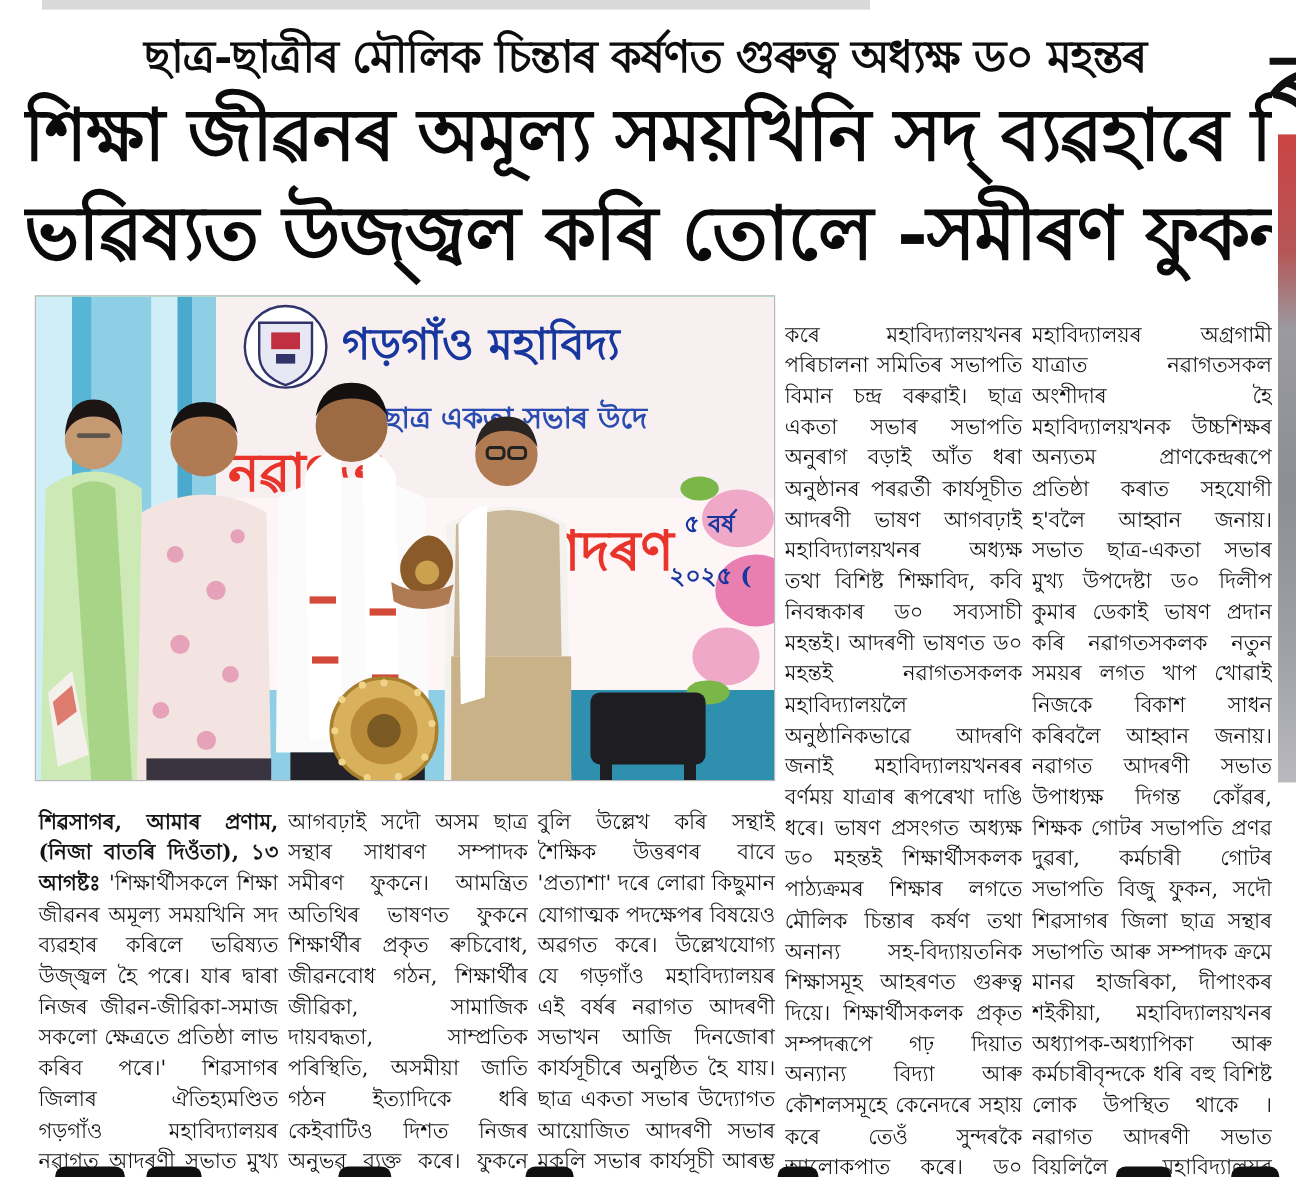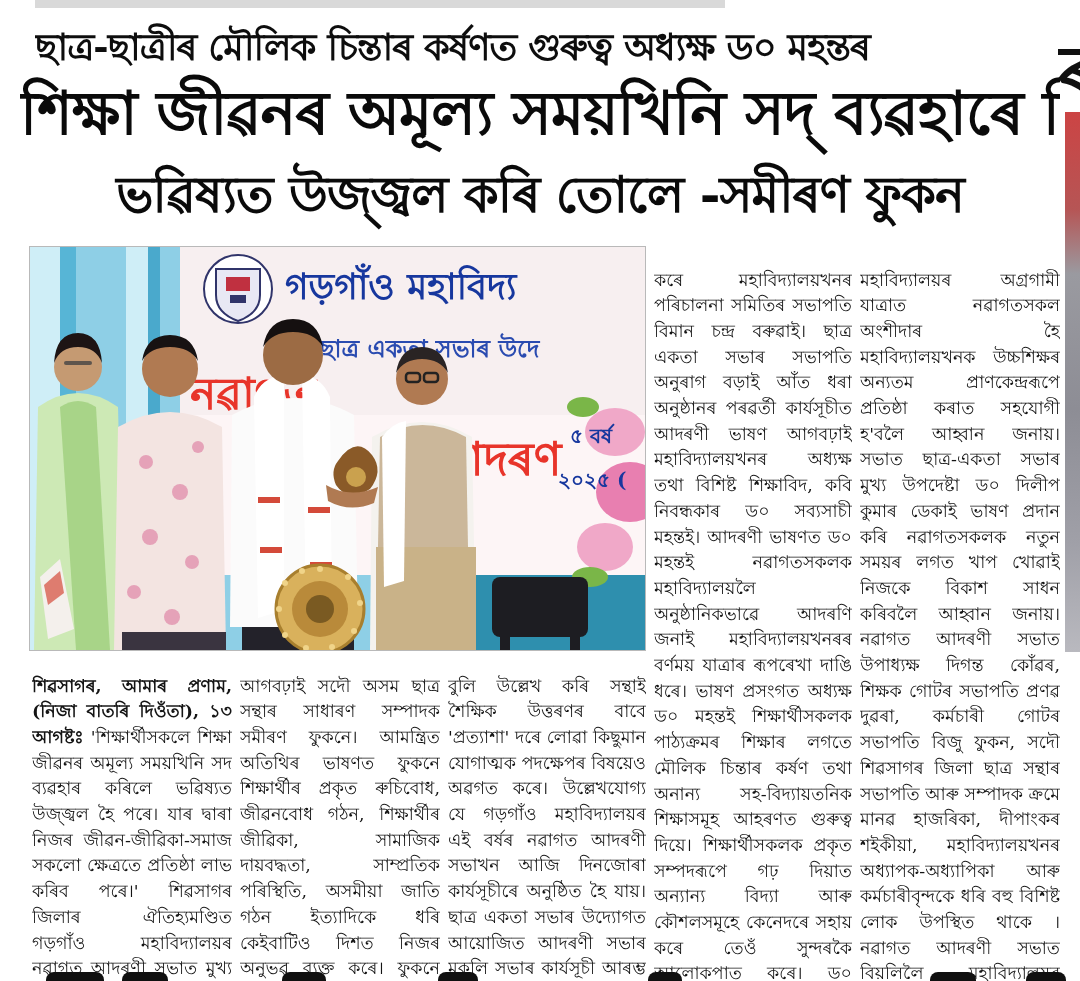--- a/index.html
+++ b/index.html
@@ -3,31 +3,31 @@
 <meta charset="utf-8">
 <style>
   html,body{margin:0;padding:0;background:#ffffff;}
   .page{
     position:relative;width:1080px;height:981px;background:#ffffff;
     overflow:hidden;font-family:"DejaVu Serif", serif;color:#111;
   }
   .top-strip{position:absolute;left:35px;top:0;width:690px;height:8px;background:#d9d9d9;}
   .kicker{
     position:absolute;left:35px;top:18px;width:1005px;height:56px;
-    font-size:37px;font-weight:bold;white-space:nowrap;
+    font-size:37px;font-weight:bold;text-align:center;white-space:nowrap;
     letter-spacing:-1px;color:#0d0d0d;overflow:hidden;
   }
   .headline{
     position:absolute;left:20px;top:72px;width:1040px;height:172px;
     text-align:center;font-weight:bold;color:#0a0a0a;line-height:82px;
     letter-spacing:-1px;overflow:hidden;
   }
   .headline .h-line{display:block;white-space:nowrap;}
   .headline .h1{font-size:60px;}
-  .headline .h2{font-size:50px;}
+  .headline .h2{font-size:62px;}
   .photo-frame{
     position:absolute;left:30px;top:247px;width:615px;height:403px;
     background:#86efac;outline:1px solid #b9b9b9;overflow:hidden;
   }
   .col{
     position:absolute;font-size:17.5px;line-height:25.7px;text-align:justify;
     overflow:hidden;color:#141414;word-break:break-word;
   }
   .col-bottom{top:656px;height:318px;}
   .col-right{top:250px;height:726px;}

